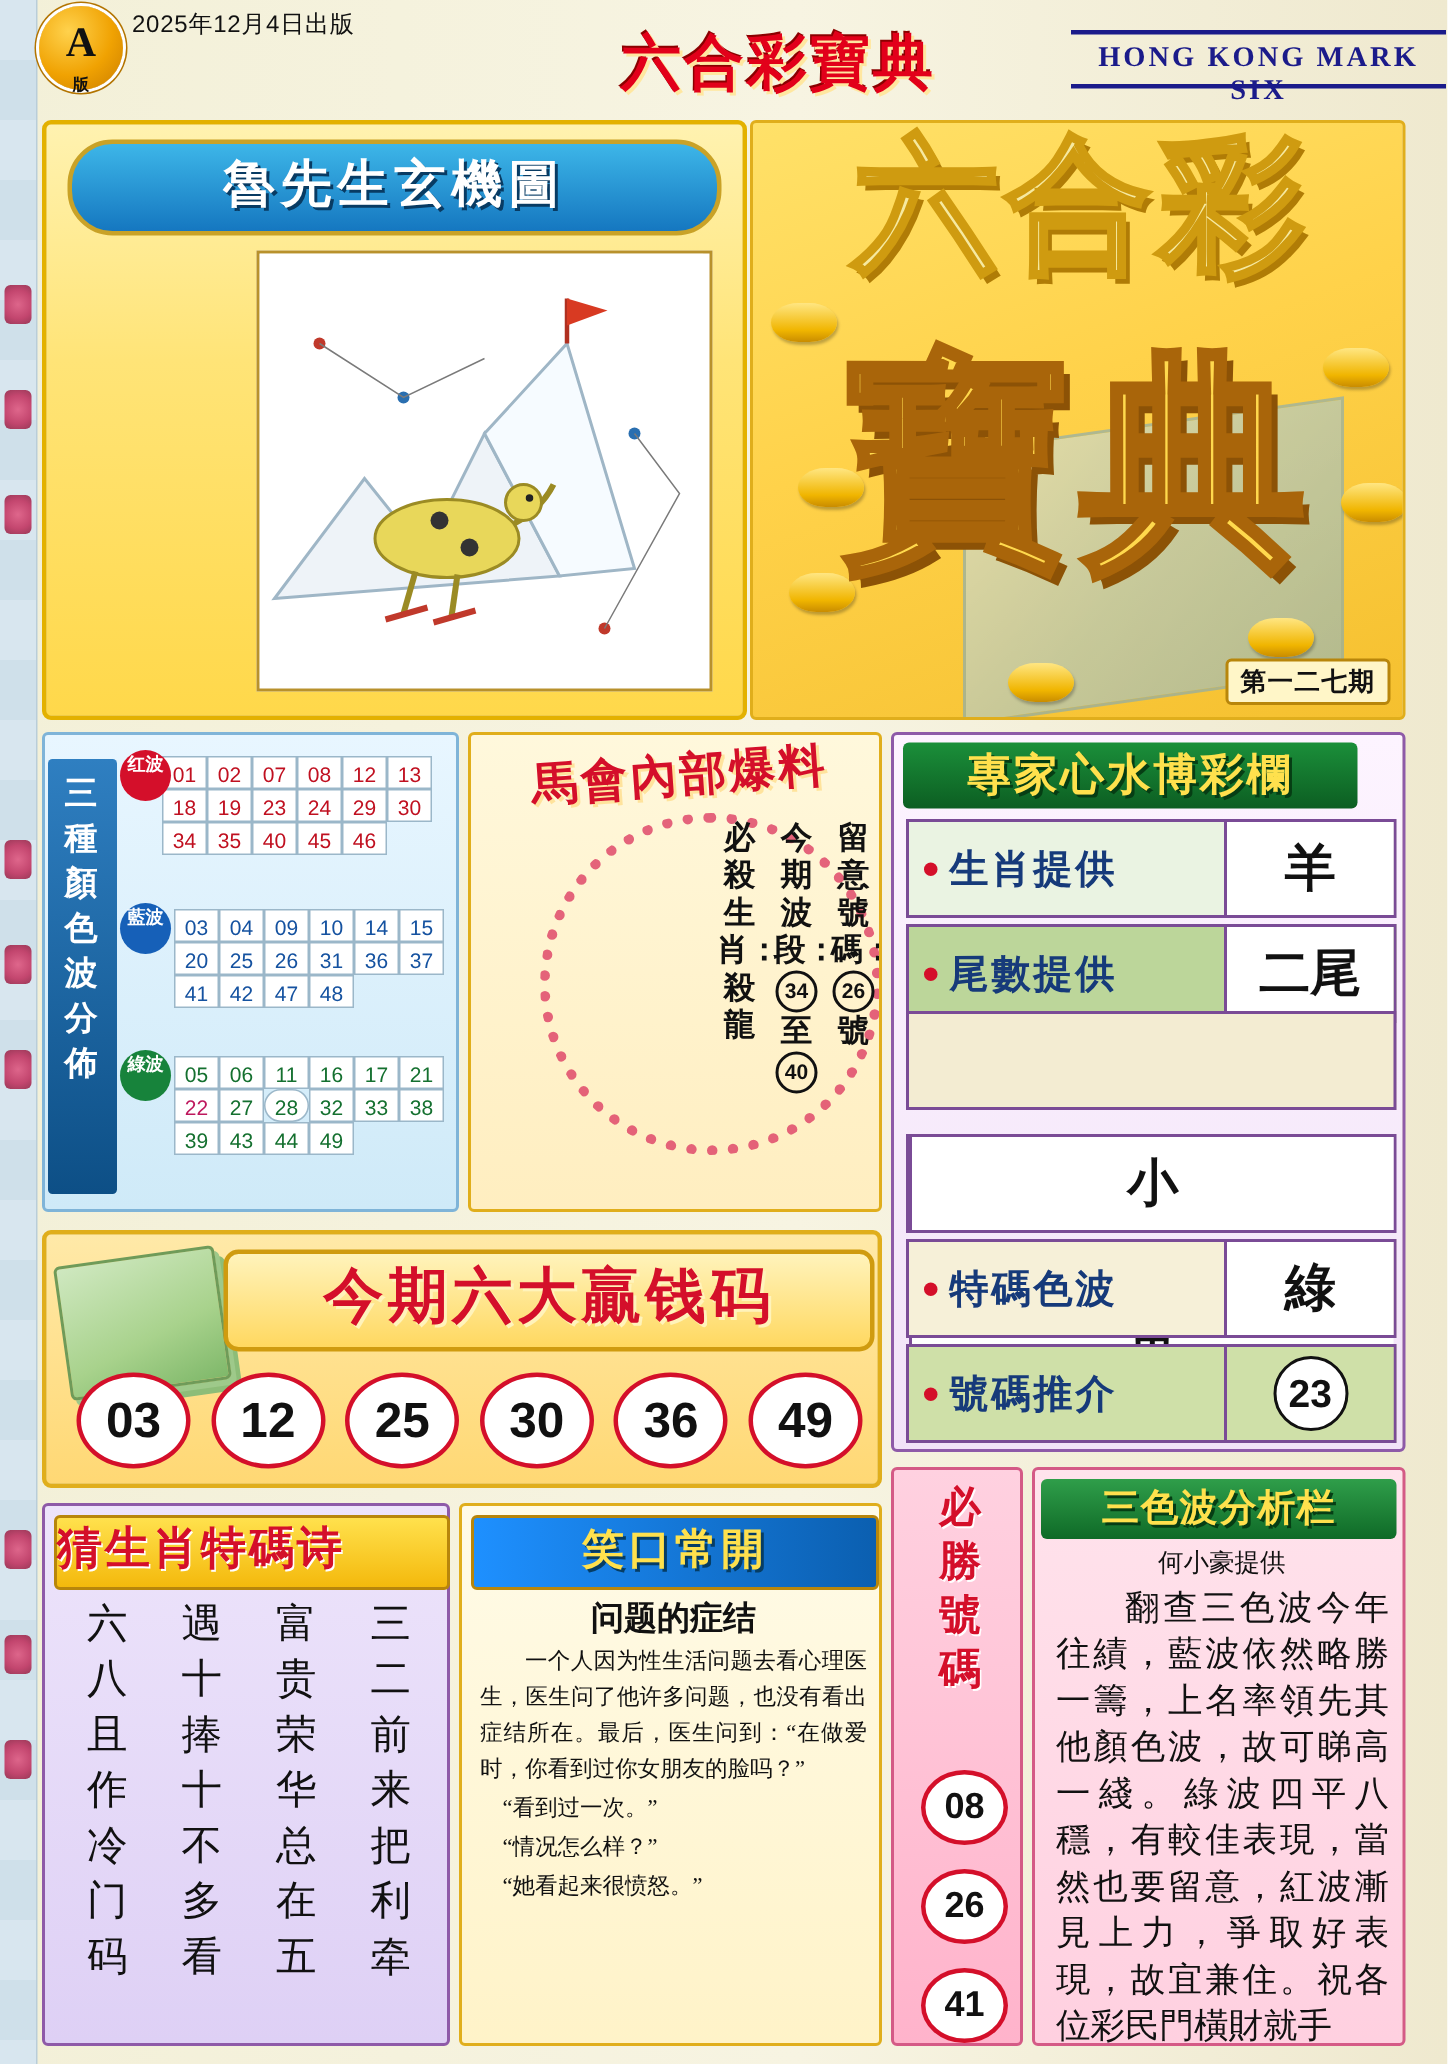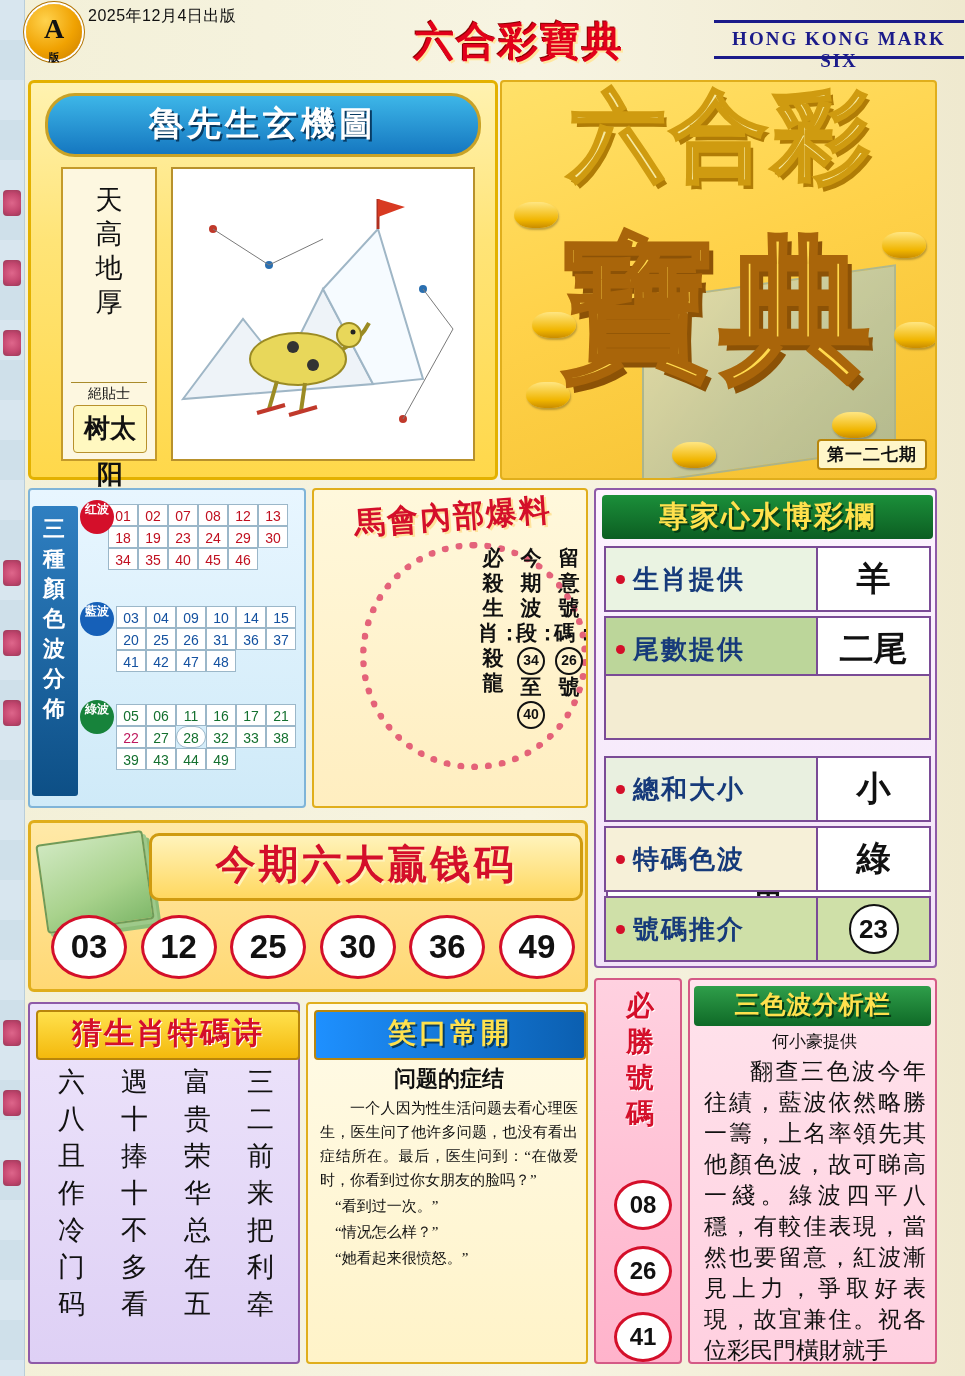--- a/index.html
+++ b/index.html
@@ -171,21 +171,21 @@
     display:inline-block;width:24px;height:24px;border:2px solid #111;border-radius:50%;
     font-size:14px;line-height:22px;font-family:"Liberation Sans",sans-serif;font-weight:bold;
   }
   
   .expert{
     left:594px;top:488px;width:343px;height:480px;
     background:linear-gradient(180deg,#fdf4ff 0%,#f2e3f8 100%);
     border:2px solid #8e5aa8;border-radius:4px;
   }
   .expert-title{
-    position:absolute;left:6px;top:5px;width:331px;height:44px;
+    position:absolute;left:6px;top:5px;width:303px;height:44px;
     background:linear-gradient(180deg,#1b8f3a 0%,#0c5e22 100%);
     border-radius:4px;color:#ffe14d;font-size:29px;font-weight:bold;
     text-align:center;line-height:42px;letter-spacing:2px;
     text-shadow:2px 2px 0 #063d14;font-family:"DejaVu Serif",serif;
   }
   .exp-row{
     position:absolute;left:8px;width:327px;height:66px;display:flex;
     border:2px solid #7a4b96;box-sizing:border-box;
   }
   .exp-key{
@@ -232,21 +232,21 @@
   
   .poem{
     left:28px;top:1002px;width:272px;height:362px;
     background:linear-gradient(180deg,#ede4fb 0%,#ded0f5 100%);
     border:2px solid #8e5aa8;border-radius:4px;
   }
   .poem-title{
     position:absolute;left:6px;top:6px;width:260px;height:46px;
     background:linear-gradient(180deg,#ffe14d 0%,#f4b90c 100%);
     border:2px solid #b8860b;border-radius:4px;
-    text-align:center;line-height:42px;font-size:30px;font-weight:bold;
+    line-height:42px;font-size:30px;font-weight:bold;
     color:#d40f2a;letter-spacing:2px;text-shadow:1px 1px 0 #fff;
     font-family:"DejaVu Serif",serif;
   }
   .poem-body{
     position:absolute;left:10px;top:60px;width:252px;height:292px;
     display:flex;flex-direction:row-reverse;justify-content:space-around;
   }
   .poem-col{width:40px;font-size:27px;line-height:37px;color:#111;text-align:center;}
   
   .joke{
@@ -335,25 +335,20 @@
     </div>
     <div class="pubdate">2025年12月4日出版</div>
     <div class="hdr-title">六合彩寶典</div>
     <div class="hdr-rule"></div>
     <div class="hdr-en">HONG KONG MARK SIX</div>
     <div class="hdr-rule2"></div>
   </div>
 
   <div class="panel mrlu">
     <div class="mrlu-title">魯先生玄機圖</div>
-    <div class="mrlu-left">
-      <div class="vtext">天高地厚</div>
-      <div class="mrlu-tip">絕貼士</div>
-      <div class="mrlu-word">树太阳</div>
-    </div>
     <div class="mrlu-pic">
       <svg width="296" height="286" viewBox="0 0 296 286">
         <rect width="296" height="286" fill="#ffffff"></rect>
         <path d="M10 230 L70 150 L110 200 L150 120 L200 215 Z" fill="#eef3f8" stroke="#9fb6c6" stroke-width="2"></path>
         <path d="M150 120 L205 60 L250 210 L200 215 Z" fill="#f6fbff" stroke="#9fb6c6" stroke-width="2"></path>
         <line x1="205" y1="60" x2="205" y2="30" stroke="#b03020" stroke-width="3"></line>
         <polygon points="205,30 232,38 205,48" fill="#d83a22"></polygon>
         <ellipse cx="125" cy="190" rx="48" ry="26" fill="#e8d75a" stroke="#9b8b24" stroke-width="2"></ellipse>
         <circle cx="120" cy="178" r="6" fill="#333"></circle>
         <circle cx="140" cy="196" r="6" fill="#333"></circle>
@@ -496,24 +491,20 @@
           <div class="exp-val">二尾</div>
         </div>
         <div class="exp-row" style="top: 184px; background: rgb(243, 236, 210); flex-direction: column;">
           <div class="exp-key">
             <span class="dot"></span>
             <span>特碼單雙</span>
           </div>
           <div class="exp-val">單</div>
         </div>
         <div class="exp-row" style="top: 266px; background: rgb(233, 240, 224);">
-          <div class="exp-key">
-            <span class="dot"></span>
-            <span>總和大小</span>
-          </div>
           <div class="exp-val">小</div>
         </div>
         <div class="exp-row" style="top: 336px; background: rgb(246, 240, 216);">
           <div class="exp-key">
             <span class="dot"></span>
             <span>特碼色波</span>
           </div>
           <div class="exp-val">綠</div>
         </div>
         <div class="exp-row" style="top: 406px; background: rgb(207, 224, 168);">

